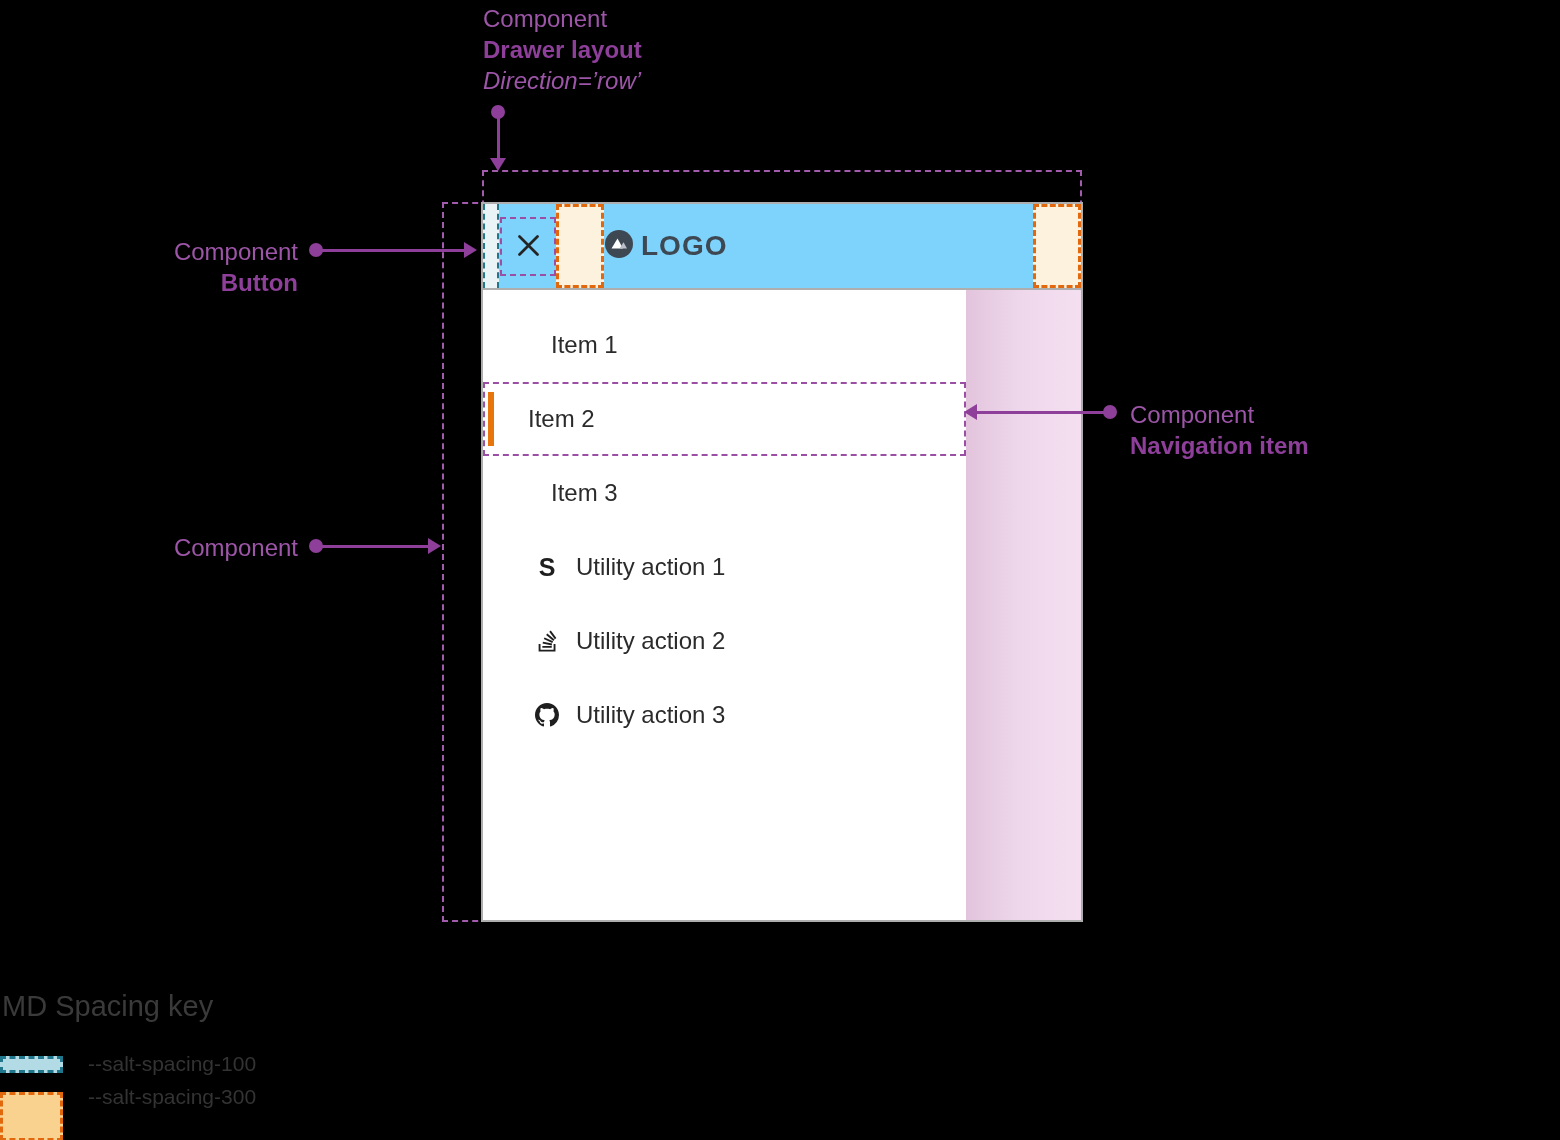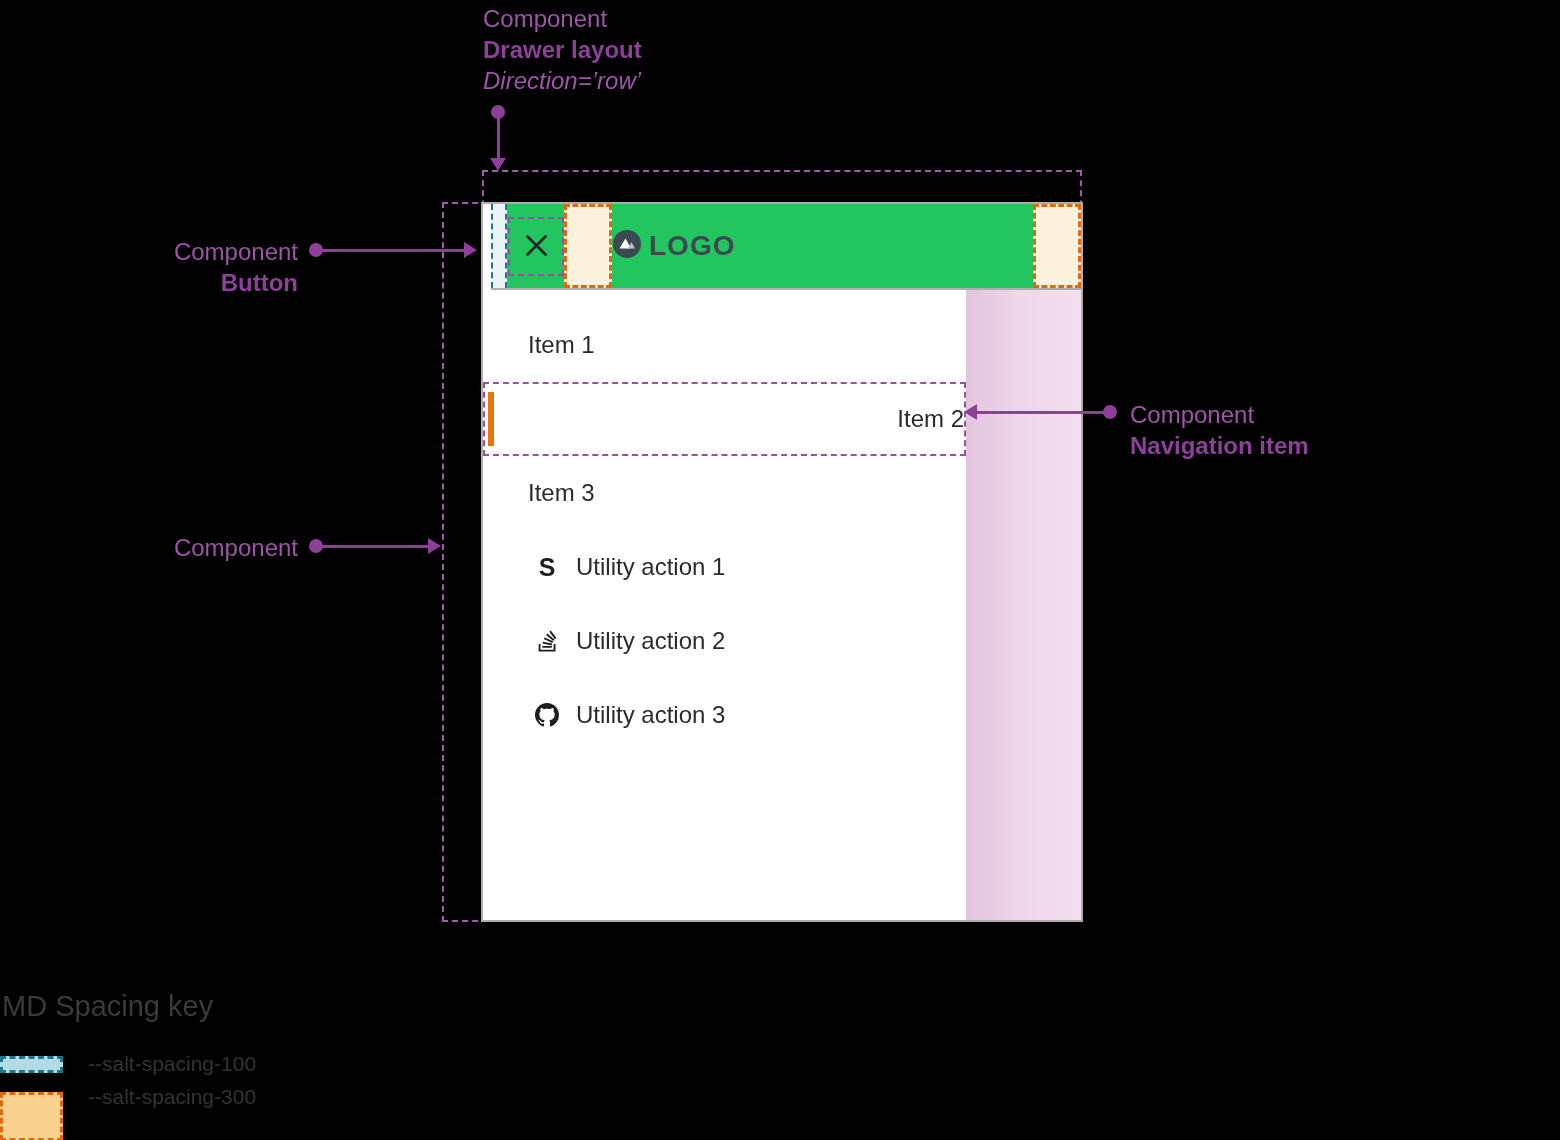--- a/index.html
+++ b/index.html
@@ -26,41 +26,41 @@
 
   
   .stack-rect{position:absolute;left:482px;top:170px;width:600px;height:118px;
               border:2px dashed #a35bad;box-sizing:border-box;z-index:1;}
   .drawer-rect{position:absolute;left:442px;top:202px;width:640px;height:720px;
                border:2px dashed #a35bad;box-sizing:border-box;z-index:1;}
 
   
   .window{position:absolute;left:481px;top:202px;width:602px;height:720px;background:#fff;
           border:2px solid #aeaeae;box-sizing:border-box;z-index:2;}
-  .header{position:absolute;left:8px;top:0;right:0;height:84px;background:#22c55e;
+  .header{position:absolute;left:0;top:0;right:0;height:84px;background:#7dd3fc;
           border-bottom:2px solid #aeaeae;padding-left:32px;}
   .teal-strip{position:absolute;left:0;top:0;bottom:0;width:16px;background:#eaf3f6;
               border-left:2px dashed #20768b;border-right:2px dashed #20768b;box-sizing:border-box;}
   .btn-box{position:absolute;left:17px;top:13px;width:56px;height:59px;
            border:2px dashed #9a4fa5;box-sizing:border-box;
            display:flex;align-items:center;justify-content:center;}
   .close-btn{background:none;border:none;padding:0;margin:0;cursor:pointer;display:flex;}
   .orange-box{position:absolute;top:0;bottom:0;width:48px;background:#fdf2de;
               border:3px dashed #e1680c;box-sizing:border-box;}
   .orange-a{left:73px;}
   .orange-b{right:0;}
   .logo{position:absolute;left:121px;top:0;bottom:0;display:flex;align-items:center;gap:7px;cursor:pointer;}
   .logo-text{font-size:28px;font-weight:700;color:#3e4853;letter-spacing:1px;}
 
   
   .drawer-panel{position:absolute;left:0;top:86px;bottom:0;width:483px;background:#fff;
                 padding-top:18px;box-sizing:border-box;}
-  .nav-item{position:relative;height:74px;display:flex;align-items:center;padding-left:45px;
+  .nav-item{position:relative;height:74px;display:flex;align-items:center;padding-left:68px;
             font-size:24px;color:#2b2b2b;box-sizing:border-box;cursor:pointer;}
-  .nav-item.active{border:2px dashed #9a4fa5;padding-left:43px;justify-content:flex-end;}
+  .nav-item.active{border:2px dashed #9a4fa5;padding-left:43px;}
   .indicator{position:absolute;left:3px;top:50%;transform:translateY(-50%);
              width:6px;height:54px;background:#e8740c;}
   .util{position:relative;height:74px;display:flex;align-items:center;padding-left:52px;gap:17px;
         font-size:24px;color:#2b2b2b;box-sizing:border-box;cursor:pointer;}
   .uicon{width:24px;height:24px;display:flex;align-items:center;justify-content:center;flex:none;}
   .sym-glyph{font-weight:700;font-size:25px;color:#1f1f1f;line-height:1;}
 
   .backdrop{position:absolute;left:483px;right:0;top:86px;bottom:0;
             background:linear-gradient(to right,#e2c4dd 0%,#eed7ea 45%,#f4dff1 100%);}
 

